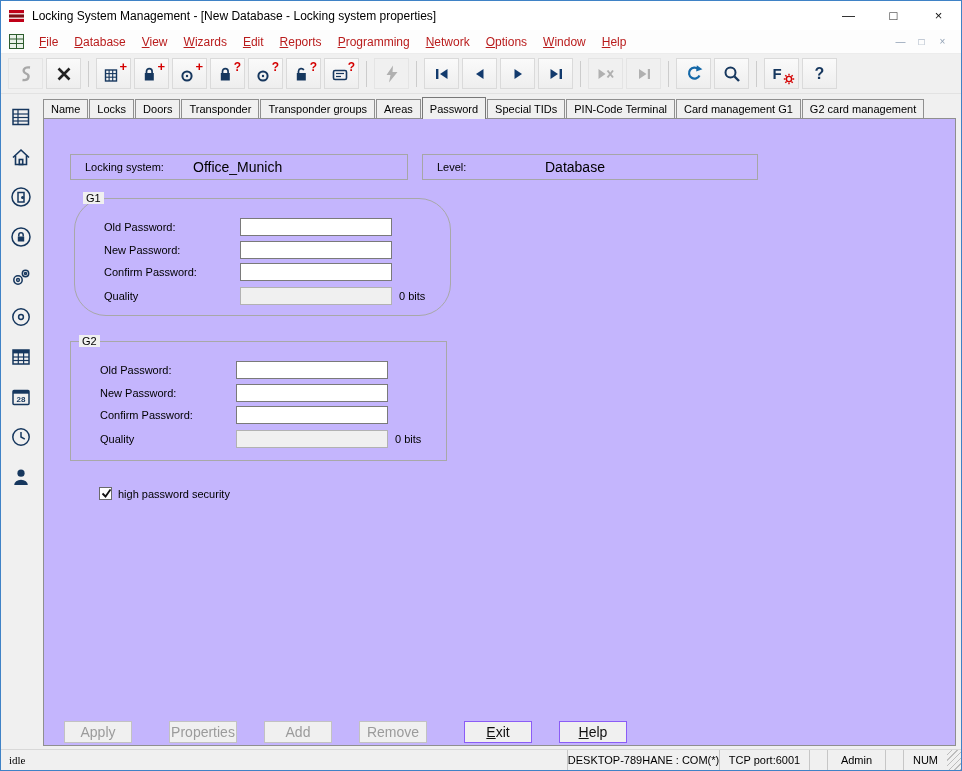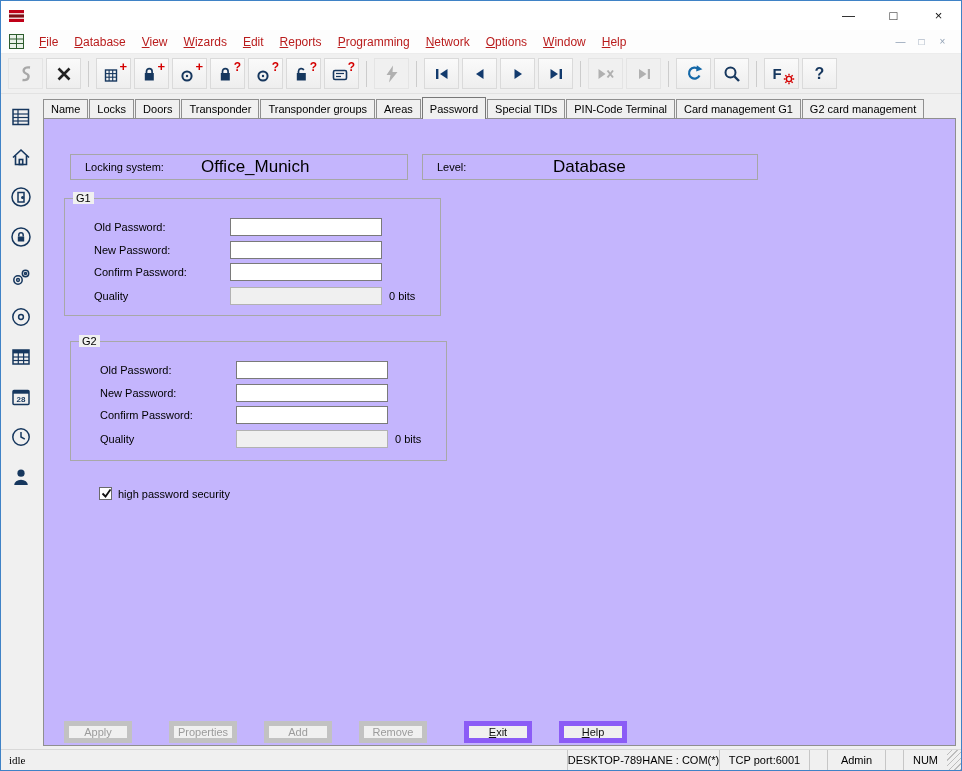--- a/index.html
+++ b/index.html
@@ -51,38 +51,38 @@
   .tabstrip { display:flex; align-items:flex-end; height:22px; position:relative; z-index:2; }
   .tab { font-size:11px; padding:3px 7px 0; background:#f0f0f0; border:1px solid #8f8f8f;
          border-bottom:none; margin-right:1px; height:19px; white-space:nowrap;text-align:center; }
   .tab.active { height:22px; padding-top:5px; margin-bottom:-1px; z-index:3; border-color:#787878; }
   .content { position:absolute; left:0; top:22px; right:0; bottom:0; border:1px solid #8f8f8f;
              background:#c4b5fd; }
 
   
   .fieldbox { position:absolute; border:1px solid #a6a6a6; }
   .flabel { position:absolute; left:14px; top:50%; transform:translateY(-50%); font-size:11px; }
-  .fvalue { position:absolute; left:130px; top:50%; transform:translateY(-50%); font-size:17px; }
+  .fvalue { position:absolute; left:122px; top:50%; transform:translateY(-50%); font-size:14px; }
 
   .groupbox { position:absolute; border:1px solid #a8a8a8; }
   .legend { position:absolute; top:-7px; left:8px; background:#f0f0f0; padding:0 3px; font-size:11px; }
   .glabel { position:absolute; font-size:11px; white-space:nowrap; }
   .txt { position:absolute; width:152px; height:18px; border:1px solid #7a7a7a; background:#fff;
          font-size:11px; padding:1px 3px; outline:none; }
   .txt.quality { background:#f0f0f0; border:1px solid #b2b2b2; }
 
   .cbrow { position:absolute; display:flex; align-items:center; gap:6px; }
   .cb { width:13px; height:13px; border:1px solid #6a6a6a; background:#fff; display:flex;
         align-items:center; justify-content:center; }
   .cb svg { display:none; }
   .cb.checked svg { display:block; }
   .cblabel { font-size:11px; }
 
-  .abtn { position:absolute; width:68px; height:22px; font-size:11px; background:#f0f0f0;
-          border:5px solid #8b5cf6; color:#111; }
+  .abtn { position:absolute; width:68px; height:22px; font-size:14px; background:#f0f0f0;
+          border:1px solid #8b5cf6; color:#111; }
   .abtn .lbl { display:block; }
   .abtn.ak .lbl::first-letter { text-decoration:underline; }
   .abtn.disabled { color:#9b9b9b; border-color:#c2c2c2; }
 
   
   .statusbar { position:absolute; left:0; bottom:0; right:0; height:21px; background:#f0f0f0;
                border-top:1px solid #d8d8d8; display:flex; align-items:center; font-size:11px; }
   .sleft { padding-left:8px;font-family:Liberation Serif, serif; }
   .sspacer { flex:1; }
   .scell { height:100%; display:flex; align-items:center; justify-content:center;
@@ -94,20 +94,21 @@
 <body>
 
 <div id="window">
 
   <div class="titlebar">
     <svg width="17" height="16">
       <rect x="1" y="2" width="15" height="3.2" fill="#c00018"></rect>
       <rect x="1" y="6.4" width="15" height="3.2" fill="#7e0e14"></rect>
       <rect x="1" y="10.8" width="15" height="3.2" fill="#c00018"></rect>
     </svg>
+    <span class="title">Locking System Management - [New Database - Locking system properties]</span>
     <div class="wbtns">
       <div class="wbtn">
           <span>—</span>
         </div>
       <div class="wbtn">
           <span>□</span>
         </div>
       <div class="wbtn">
           <span>×</span>
         </div>
@@ -371,21 +372,21 @@
 
         <div class="fieldbox" style="left:26px; top:35px; width:338px; height:26px;">
           <span class="flabel">Locking system:</span>
           <span class="fvalue">Office_Munich</span>
         </div>
         <div class="fieldbox" style="left:378px; top:35px; width:336px; height:26px;">
           <span class="flabel">Level:</span>
           <span class="fvalue">Database</span>
         </div>
 
-        <div class="groupbox" style="left:20px; top:79px; width:377px; height:118px;">
+        <div class="groupbox" style="left:30px; top:79px; width:377px; height:118px;border-radius:32px;">
           <span class="legend">G1</span>
           <span class="glabel" style="left:29px; top:22px;">Old Password:</span>
           <input type="password" class="txt" style="left: 165px; top: 19px;">
           <span class="glabel" style="left:29px; top:45px;">New Password:</span>
           <input type="password" class="txt" style="left: 165px; top: 42px;">
           <span class="glabel" style="left:29px; top:67px;">Confirm Password:</span>
           <input type="password" class="txt" style="left: 165px; top: 64px;">
           <span class="glabel" style="left:29px; top:91px;">Quality</span>
           <input class="txt quality" style="left: 165px; top: 88px;" disabled="">
           <span class="glabel" style="left:324px; top:91px;">0 bits</span>

